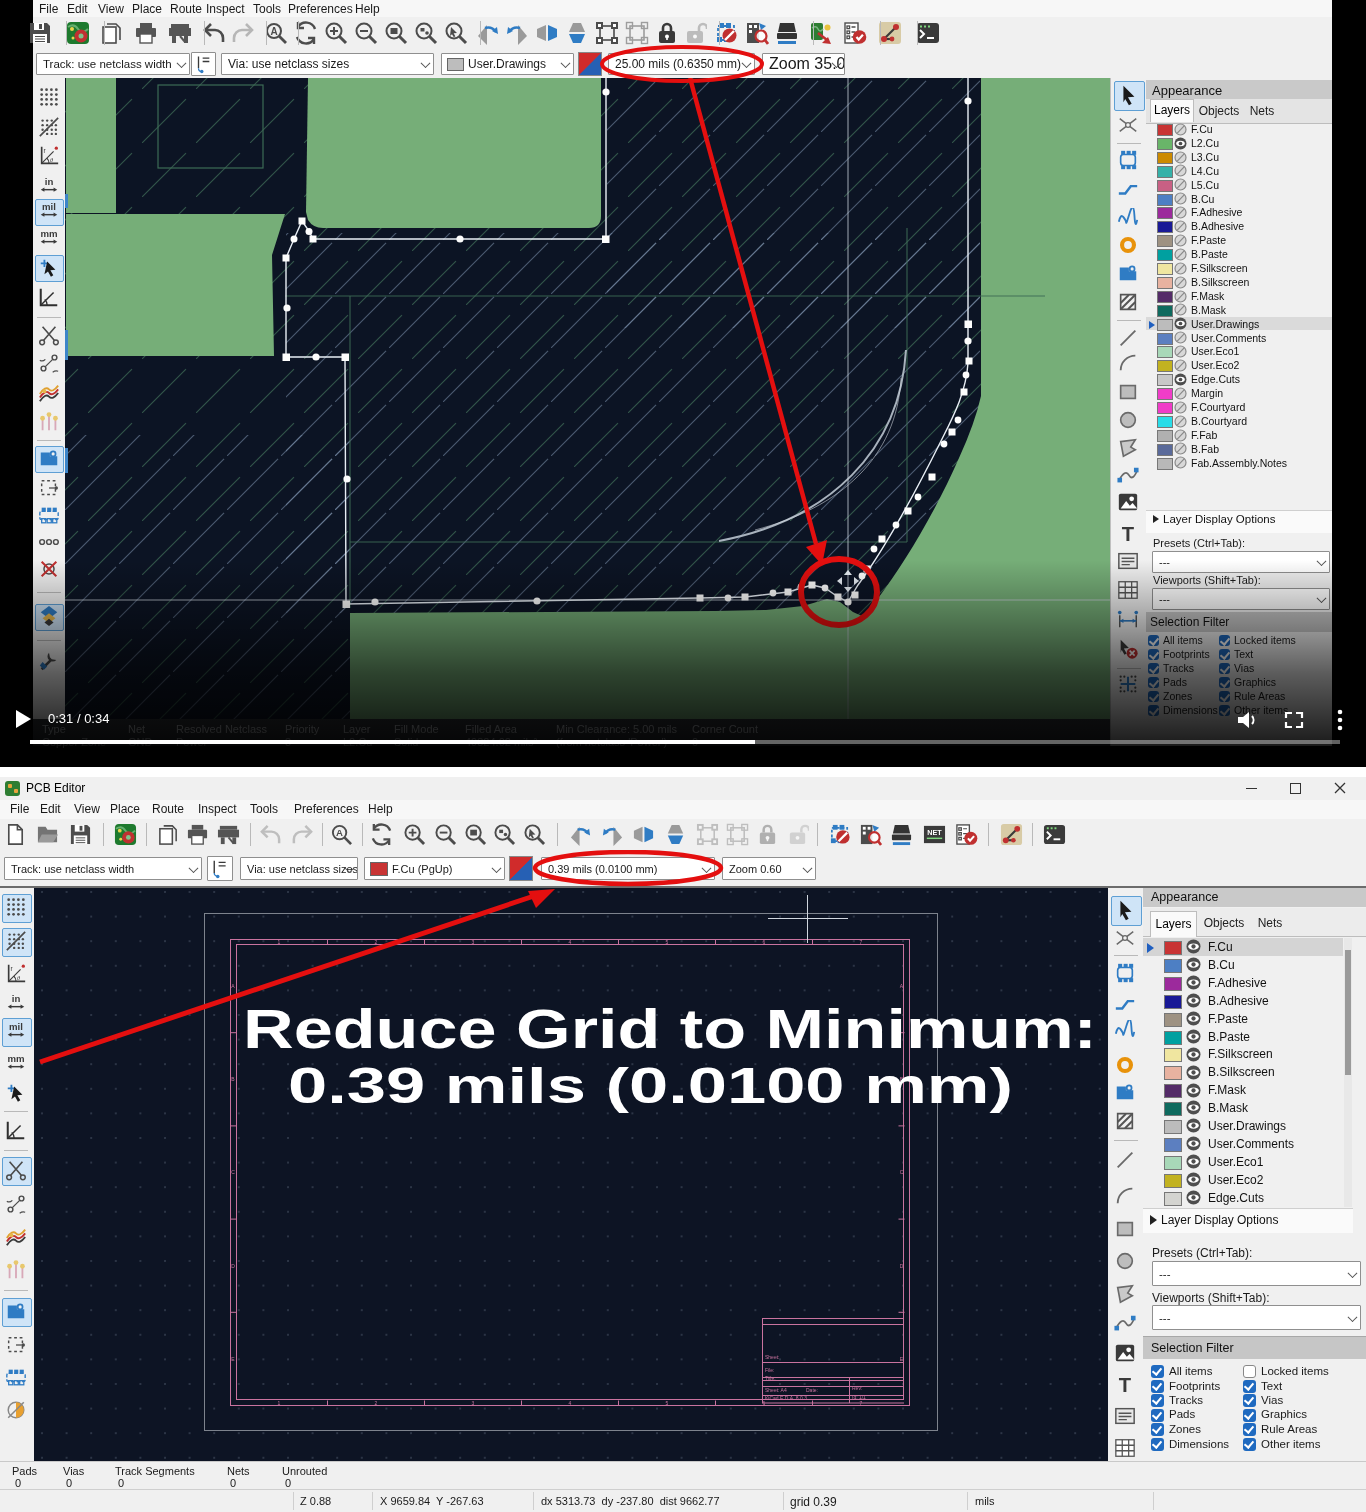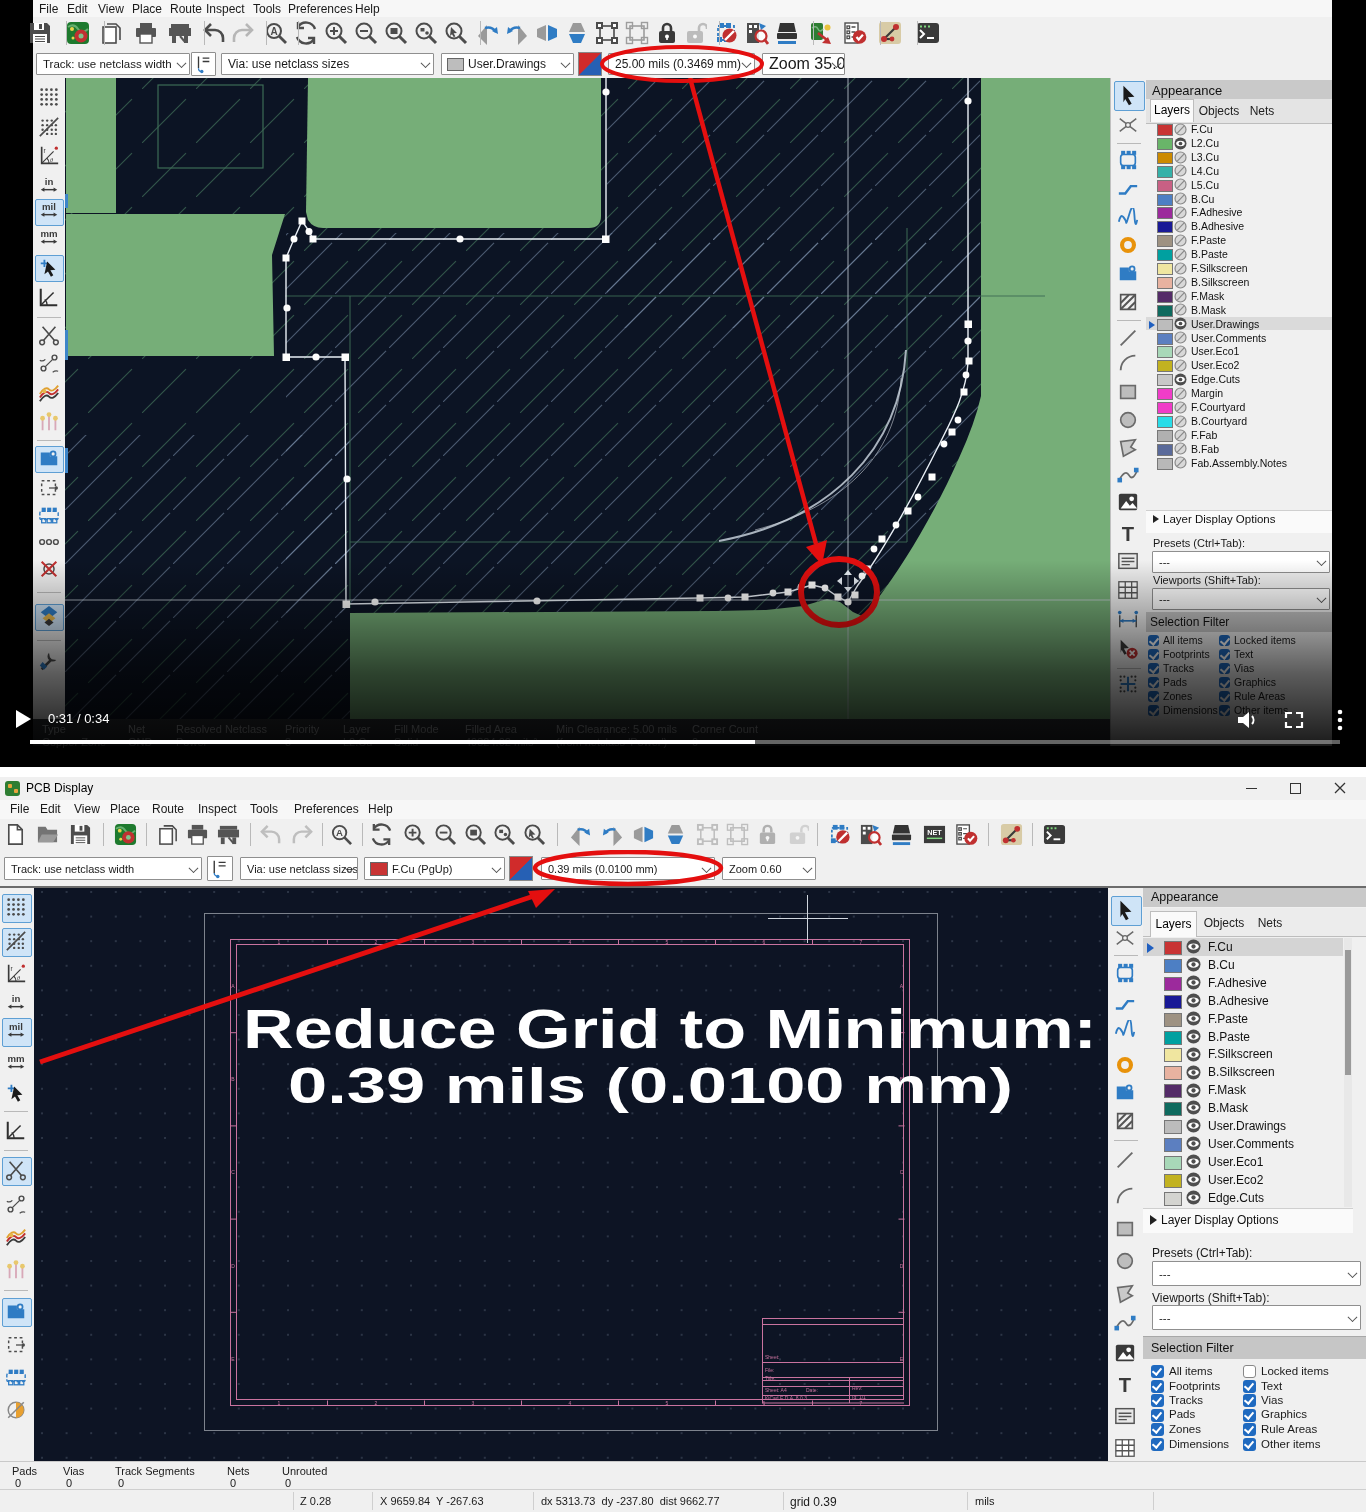--- a/index.html
+++ b/index.html
@@ -609,21 +609,21 @@
             <span class="tx">Via: use netclass sizes</span>
             <span class="ch"></span>
           </div>
       <div class="cb" style="left:408px;top:5px;width:131px;height:20px;font-size:12px">
             <span class="tx" style="left:26px">User.Drawings</span>
             <span class="ch"></span>
             <span class="ab" style="left:5px;top:4px;width:15px;height:11px;background:#bdbdbd;border:1px solid #666"></span>
           </div>
       <div class="ab" style="left:545px;top:4px;width:22px;height:22px;background:linear-gradient(135deg,#d02b2b 0 49%,#2660b4 51% 100%);border:1px solid #888"></div>
       <div class="cb" style="left:575px;top:5px;width:145px;height:20px;font-size:12px">
-            <span class="tx">25.00 mils (0.3469 mm)</span>
+            <span class="tx">25.00 mils (0.6350 mm)</span>
             <span class="ch"></span>
           </div>
       <div class="cb" style="left:729px;top:5px;width:81px;height:20px;font-size:16px">
             <span class="tx">Zoom 35.00</span>
             <span class="ch"></span>
           </div>
     </div>
 
     <div class="tb" id="vleft" style="left:0;top:78px;width:32px;height:668px;border-right:1px solid #c0c0c0">
           <svg class="ic" style="left:5px;top:8px" width="22" height="22">
@@ -1180,21 +1180,21 @@
     <div class="ab" style="left:755px;top:740px;width:585px;height:4px;background:rgba(255,255,255,.38)"></div>
   </div>
 </div>
 
 <div class="ab" id="win" style="left:0;top:777px;width:1366px;height:735px;background:#f0f0f0">
 
   <div class="ab" style="left:0;top:0;width:1366px;height:23px;background:#f0f0f0">
     <span class="ab" style="left:5px;top:4px;width:15px;height:15px;background:#2e7d32;border-radius:3px"></span>
     <span class="ab" style="left:8px;top:7px;width:4px;height:4px;background:#e8a33d;border-radius:1px"></span>
     <span class="ab" style="left:14px;top:12px;width:4px;height:4px;background:#e8a33d;border-radius:1px"></span>
-    <span class="ab" style="left:26px;top:4px;font-size:12px;color:#000">PCB Display</span>
+    <span class="ab" style="left:26px;top:4px;font-size:12px;color:#000">PCB Editor</span>
     <span class="ab" style="left:1246px;top:11px;width:11px;height:1.4px;background:#333"></span>
     <span class="ab" style="left:1290px;top:6px;width:9px;height:9px;border:1.2px solid #333"></span>
     <svg class="ab" style="left:1334px;top:5px" width="12" height="12">
           <path d="M1 1l10 10M11 1L1 11" stroke="#333" stroke-width="1.3"></path>
         </svg>
   </div>
 
   <div class="ab" style="left:0;top:23px;width:1366px;height:19px;background:#f7f7f7;font-size:12px">
     <span class="mn" style="left:10px;top:2px">File</span>
         <span class="mn" style="left:40px;top:2px">Edit</span>
@@ -1726,21 +1726,21 @@
         <span class="ab" style="left:15px;top:15px;font-size:11px;color:#1a1a1a">0</span>
         <span class="ab" style="left:63px;top:3px;font-size:11px;color:#1a1a1a">Vias</span>
         <span class="ab" style="left:66px;top:15px;font-size:11px;color:#1a1a1a">0</span>
         <span class="ab" style="left:115px;top:3px;font-size:11px;color:#1a1a1a">Track Segments</span>
         <span class="ab" style="left:118px;top:15px;font-size:11px;color:#1a1a1a">0</span>
         <span class="ab" style="left:227px;top:3px;font-size:11px;color:#1a1a1a">Nets</span>
         <span class="ab" style="left:230px;top:15px;font-size:11px;color:#1a1a1a">0</span>
         <span class="ab" style="left:282px;top:3px;font-size:11px;color:#1a1a1a">Unrouted</span>
         <span class="ab" style="left:285px;top:15px;font-size:11px;color:#1a1a1a">0</span>
         <div class="ab" style="left:0;top:27px;width:1366px;height:24px;background:#f0f0f0;border-top:1px solid #cfcfcf"></div>
-        <span class="ab" style="left:300px;top:33px;font-size:11px;color:#1a1a1a;white-space:pre">Z 0.28</span>
+        <span class="ab" style="left:300px;top:33px;font-size:11px;color:#1a1a1a;white-space:pre">Z 0.88</span>
         <span class="ab" style="left:380px;top:33px;font-size:11px;color:#1a1a1a;white-space:pre">X 9659.84  Y -267.63</span>
         <span class="ab" style="left:541px;top:33px;font-size:11px;color:#1a1a1a;white-space:pre">dx 5313.73  dy -237.80  dist 9662.77</span>
         <span class="ab" style="left:790px;top:33px;font-size:12px;color:#1a1a1a;white-space:pre">grid 0.39</span>
         <span class="ab" style="left:975px;top:33px;font-size:11px;color:#1a1a1a;white-space:pre">mils</span>
         <div class="sep" style="left:293px;top:30px;height:18px;background:#cfcfcf"></div>
         <div class="sep" style="left:372px;top:30px;height:18px;background:#cfcfcf"></div>
         <div class="sep" style="left:533px;top:30px;height:18px;background:#cfcfcf"></div>
         <div class="sep" style="left:783px;top:30px;height:18px;background:#cfcfcf"></div>
         <div class="sep" style="left:967px;top:30px;height:18px;background:#cfcfcf"></div>
         <div class="sep" style="left:1153px;top:30px;height:18px;background:#cfcfcf"></div>

